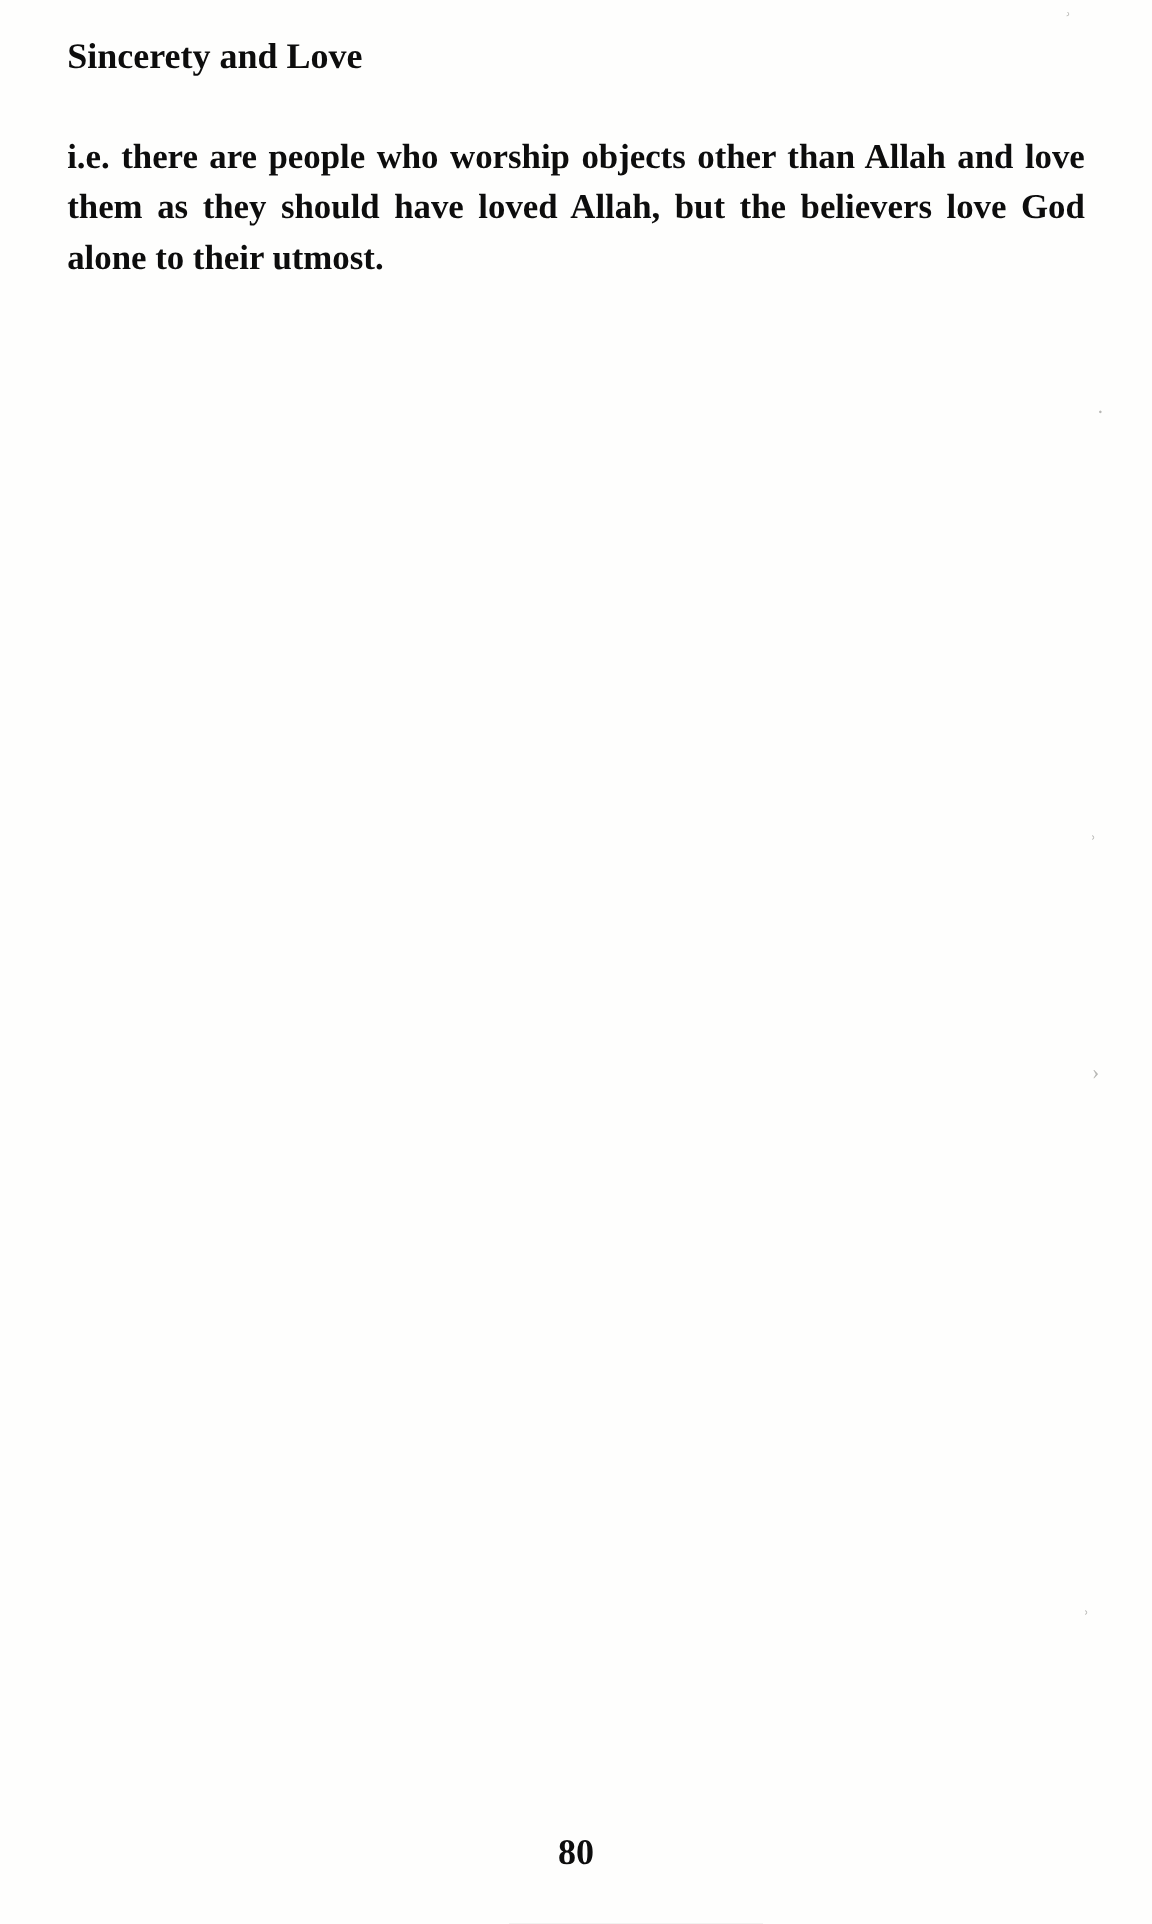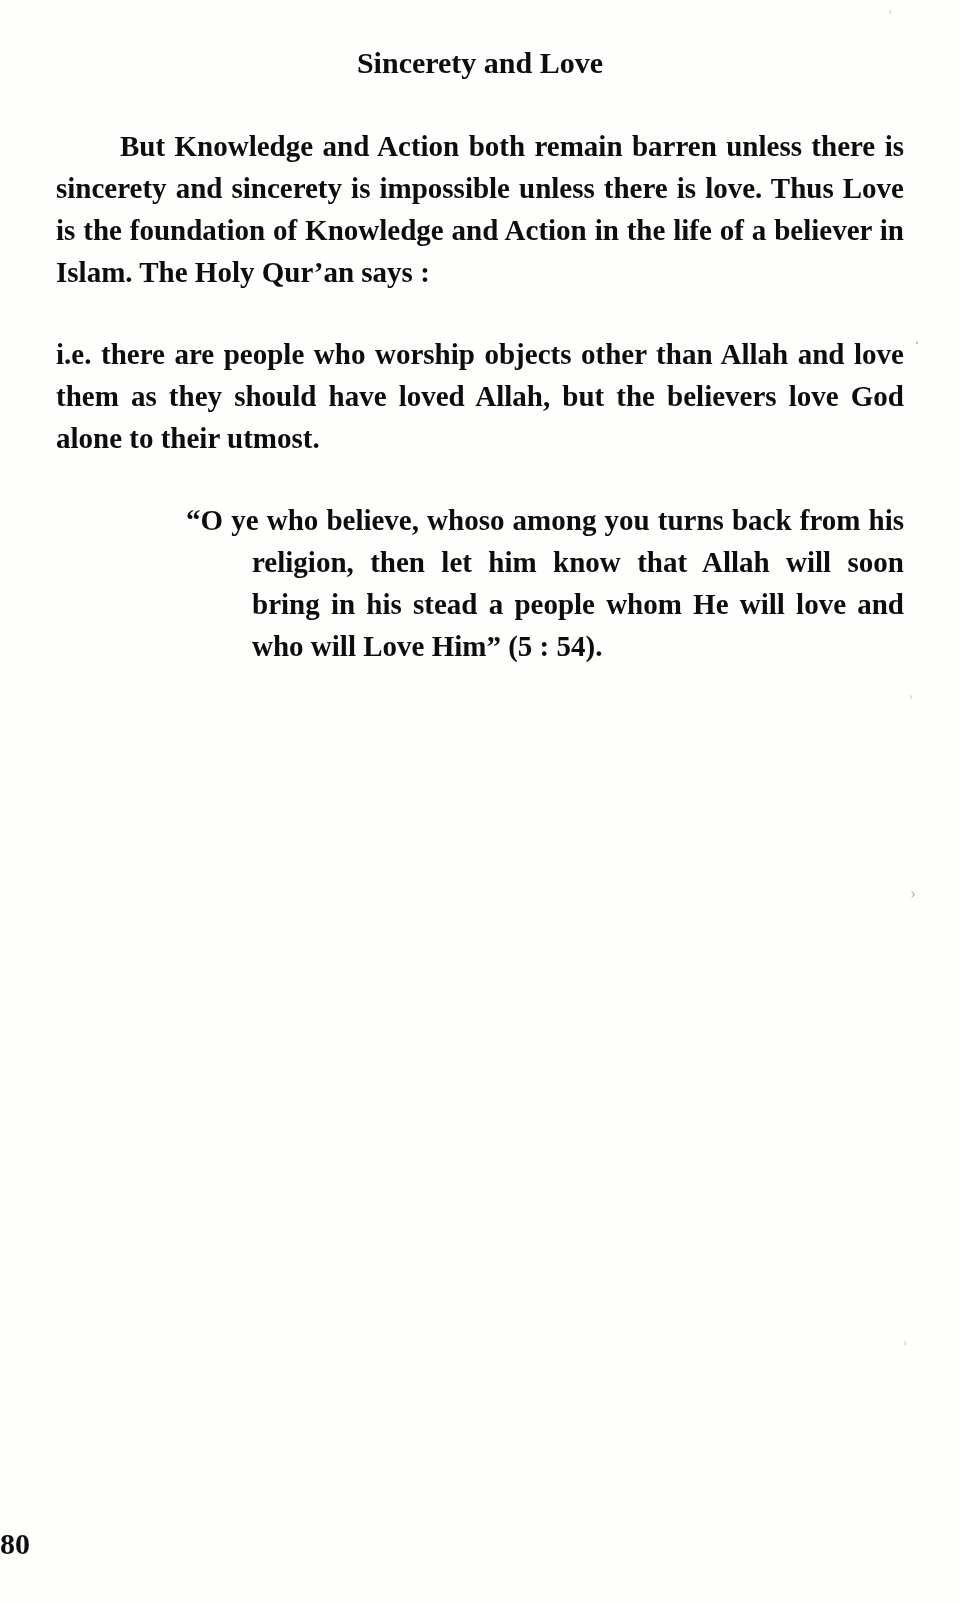--- a/index.html
+++ b/index.html
@@ -31,35 +31,36 @@
   .para + .heading,
   .quote + .para,
   .para + .quote,
   .quote + .heading {
     margin-top: 40px;
   }
   .indent-first {
     text-indent: 64px;
   }
   .heading {
-    text-align: center;
+    text-align: left;
     font-weight: bold;
     font-size: 30px;
-    margin: 15px;
+    margin: 0;
   }
   .quote {
     text-align: justify;
     margin-left: 196px;   
     text-indent: -66px;   
   }
   .page-number {
     position: absolute;
     left: 0;
     right: 0;
     bottom: 38px;
+    text-align: center;
     font-size: 30px;
     font-weight: bold;
   }
   
   .artifact {
     position: absolute;
     color: #9a9a96;
     font-size: 18px;
     font-weight: normal;
     opacity: .7;
@@ -71,27 +72,25 @@
   .a5 { top: 1336px; right: 52px; }
 </style>
 </head>
 <body>
 
 <div class="page">
 
 
   <h2 class="heading">Sincerety and Love</h2>
 
-  <p class="para indent-first">But Knowledge and Action both remain barren unless there is sincerety and sincerety is impossible unless there is love. Thus Love is the foundation of Knowledge and Action in the life of a believer in Islam. The Holy Qur’an says :</p>
 
 
   <p class="para">i.e. there are people who worship objects other than Allah and love them as they should have loved Allah, but the believers love God alone to their utmost.</p>
 
 
-  <p class="quote">“O ye who believe, whoso among you turns back from his religion, then let him know that Allah will soon bring in his stead a people whom He will love and who will Love Him” (5 : 54).</p>
 
 
 
   <div class="page-number">80</div>
 
   <span class="artifact a1">ʾ</span>
   <span class="artifact a2">·</span>
   <span class="artifact a3">ʾ</span>
   <span class="artifact a4">›</span>
   <span class="artifact a5">ʾ</span>

